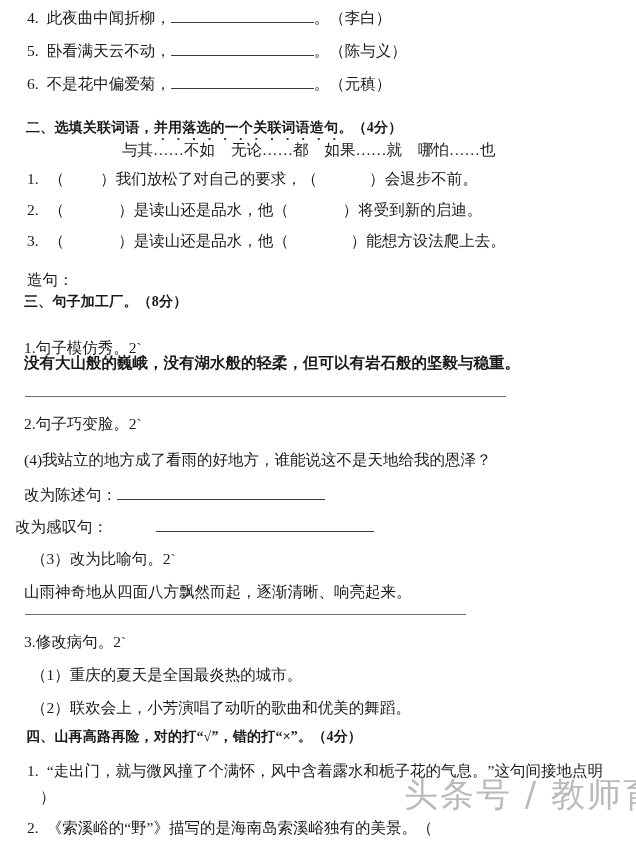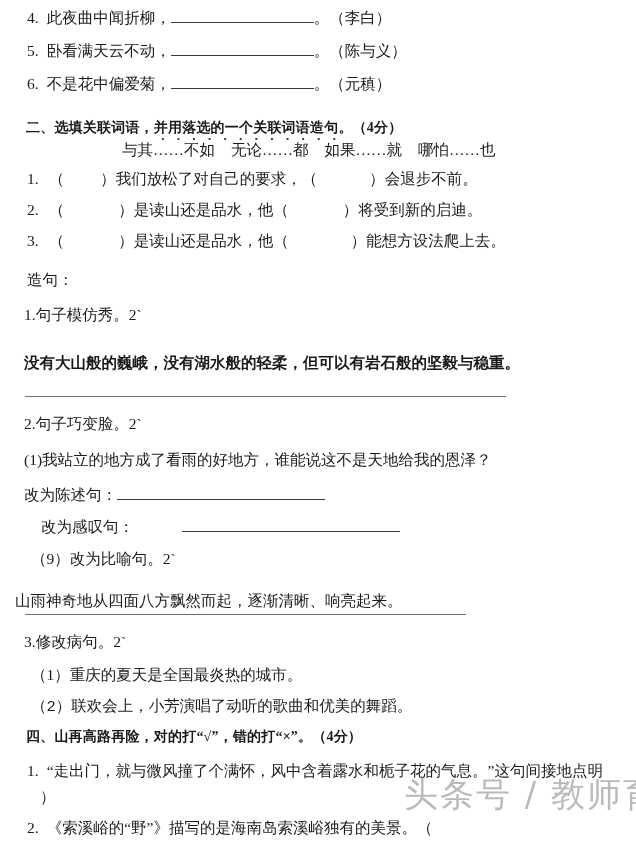--- a/index.html
+++ b/index.html
@@ -186,68 +186,71 @@
     <span>是读山还是品水，他（</span>
     <span class="paren-gap" style="width:62px;"></span>
     <span>）</span>
     <span>能想方设法爬上去。</span>
   </div>
 
   <div class="line ind-flush" style="position:absolute; left:24px; top:272px;">
     <span>造句：</span>
   </div>
 
-
-  <div class="line" style="position:absolute; left:24px; top:307px;">
+  <div class="line heading" style="position:absolute; left:24px; top:295px;">
+    <span>三、句子加工厂。（8分）</span>
+  </div>
+
+  <div class="line" style="position:absolute; left:24px; top:340px;">
     <span>1.句子模仿秀。2`</span>
   </div>
 
   <div class="line bold-sentence" style="position:absolute; left:24px; top:355px;">
     <span>没有大山般的巍峨，没有湖水般的轻柔，但可以有岩石般的坚毅与稳重。</span>
   </div>
 
   <div class="rule" style="left:25px; top:396px; width:481px;"></div>
 
   <div class="line" style="position:absolute; left:24px; top:416px;">
     <span>2.句子巧变脸。2`</span>
   </div>
 
   <div class="line" style="position:absolute; left:24px; top:452px;">
-    <span>(1)我站立的地方成了看雨的好地方，谁能说这不是天地给我的恩泽？</span>
+    <span>(4)我站立的地方成了看雨的好地方，谁能说这不是天地给我的恩泽？</span>
   </div>
 
   <div class="line" style="position:absolute; left:24px; top:487px;">
     <span>改为陈述句：</span>
     <span class="fill fill-ans"></span>
   </div>
 
-  <div class="line" style="position:absolute; left:41px; top:519px;gap:48px;">
+  <div class="line" style="position:absolute; left:15px; top:519px;gap:48px;">
     <span>改为感叹句：</span>
     <span class="fill fill-ans" style="width:218px;"></span>
   </div>
 
   <div class="line" style="position:absolute; left:31px; top:551px;">
-    <span>（9）改为比喻句。2`</span>
-  </div>
-
-  <div class="line" style="position:absolute; left:15px; top:584px;margin-top:9px;">
+    <span>（3）改为比喻句。2`</span>
+  </div>
+
+  <div class="line" style="position:absolute; left:24px; top:584px;">
     <span>山雨神奇地从四面八方飘然而起，逐渐清晰、响亮起来。</span>
   </div>
 
   <div class="rule" style="left:25px; top:614px; width:441px;"></div>
 
   <div class="line" style="position:absolute; left:24px; top:634px;">
     <span>3.修改病句。2`</span>
   </div>
 
   <div class="line" style="position:absolute; left:31px; top:667px;text-align:center;">
     <span>（1）重庆的夏天是全国最炎热的城市。</span>
   </div>
 
-  <div class="line" style="position:absolute; left:31px; top:700px;font-family:Liberation Mono, monospace;">
+  <div class="line" style="position:absolute; left:31px; top:700px;">
     <span>（2）联欢会上，小芳演唱了动听的歌曲和优美的舞蹈。</span>
   </div>
 
   <div class="line heading" style="position:absolute; left:26px; top:730px;">
     <span>四、山再高路再险，对的打“√”，错的打“×”。（4分）</span>
   </div>
 
   <div class="line" style="position:absolute; left:27px; top:763px;">
     <span class="num">1.</span>
     <span style="display:inline-block;width:8px;"></span>

